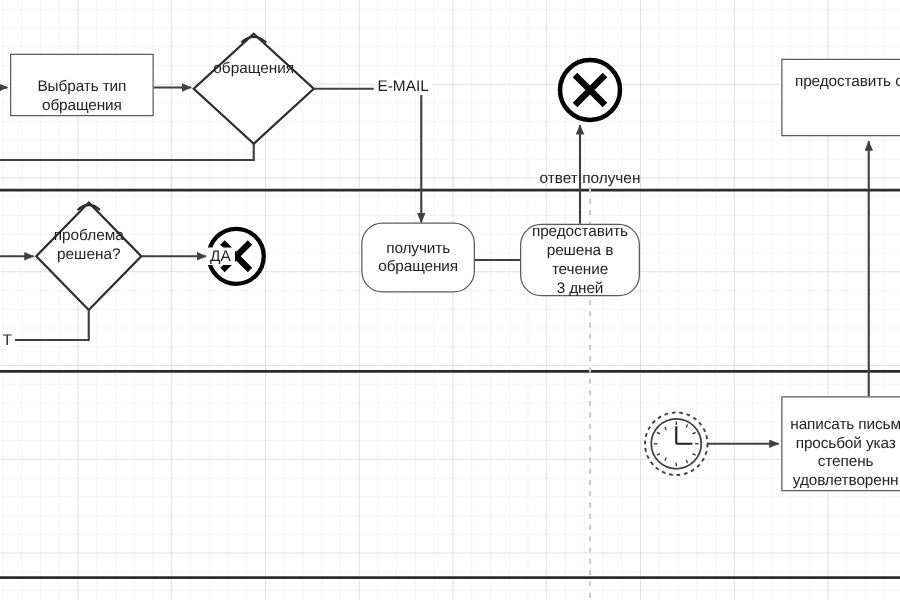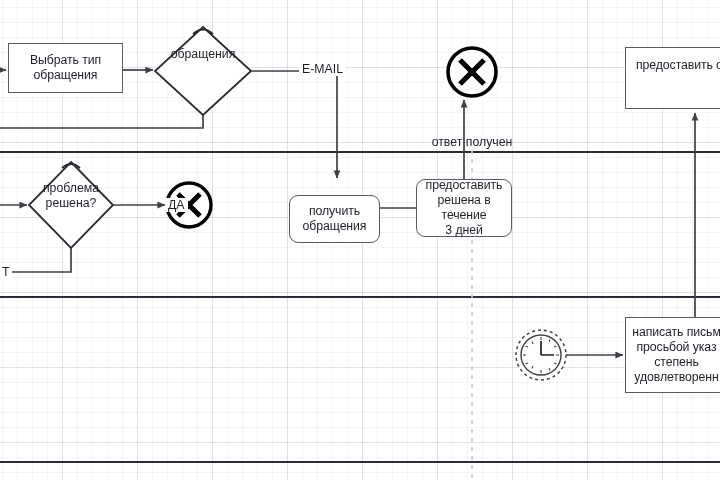--- a/index.html
+++ b/index.html
@@ -16,29 +16,29 @@
     background-size:75px 75px, 75px 75px, 15px 15px, 15px 15px;
     background-position:-13px -8px, -13px -8px, -13px -8px, -13px -8px;
     font-family:"Liberation Sans", sans-serif;
   }
   .svg-layer{position:absolute;left:0;top:0;width:720px;height:480px;}
   .task{
     position:absolute;
     box-sizing:border-box;
     border:1.6px solid #5a5a66;
     background:#ffffff;
-    border-radius:9px;
+    border-radius:17px;
     display:flex;align-items:center;justify-content:center;
     text-align:center;
     color:#1f1f28;
     font-size:12.3px;
     line-height:15px;
     letter-spacing:-0.1px;
   }
-  .task.sharp{border-radius:0;}
+  .task.sharp{border-radius:0;align-items:flex-end;}
   .task span{display:block;padding:0 4px;}
   .edge-label{
     position:absolute;
     color:#1f1f28;
     font-size:12.3px;
     line-height:14px;
     background:#ffffff;
     white-space:nowrap;
     text-align:center;
   }
@@ -142,21 +142,21 @@
     </g>
   </svg>
 
   <div class="task sharp" style="left:8px;top:43px;width:115px;height:50px;">
     <span>
       <span>Выбрать тип</span>
       <span>обращения</span>
     </span>
   </div>
 
-  <div class="task" style="left:289px;top:195px;width:91px;height:48px;">
+  <div class="task" style="left:289px;top:178px;width:91px;height:56px;">
     <span>
       <span>получить</span>
       <span>обращения</span>
     </span>
   </div>
 
   <div class="task" style="left:416px;top:179px;width:96px;height:58px;">
     <span>
       <span>предоставить</span>
       <span>решена в течение</span>

